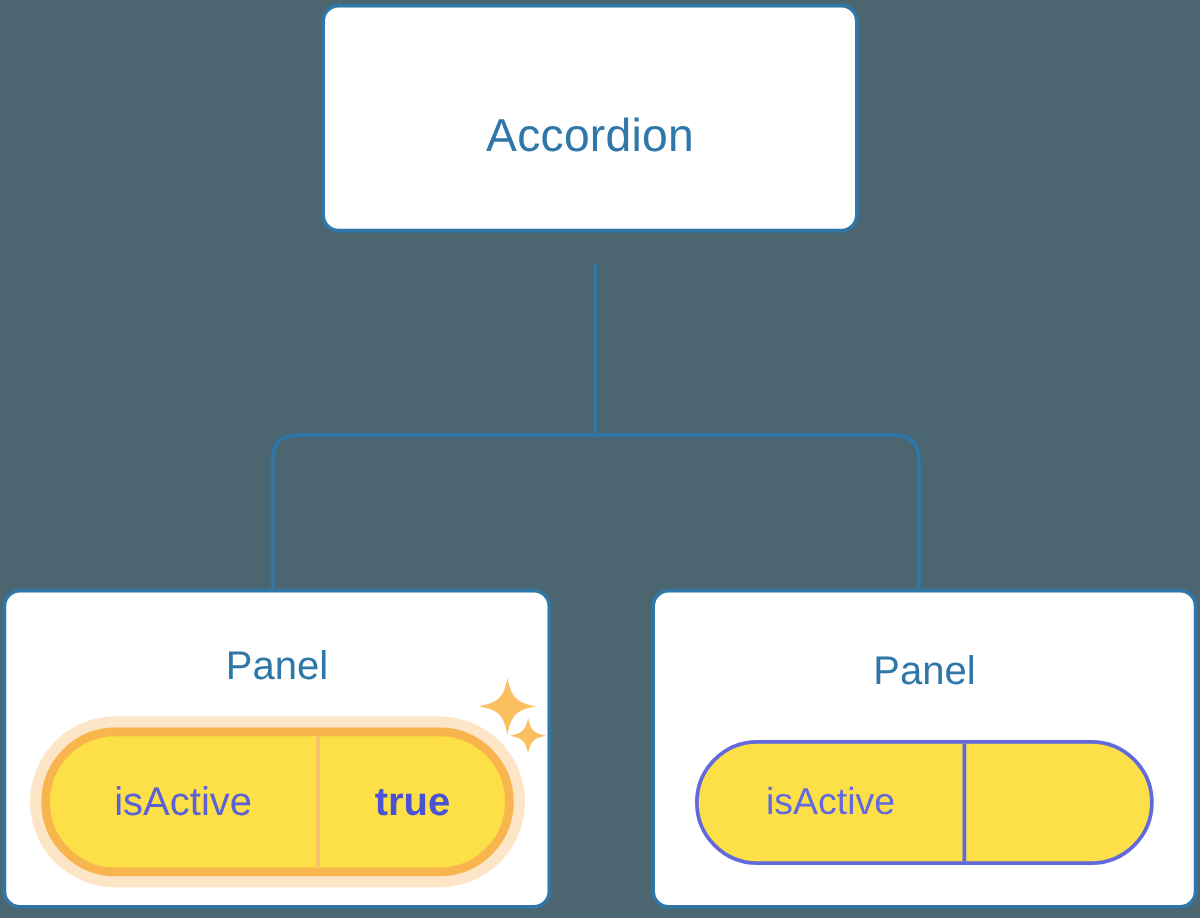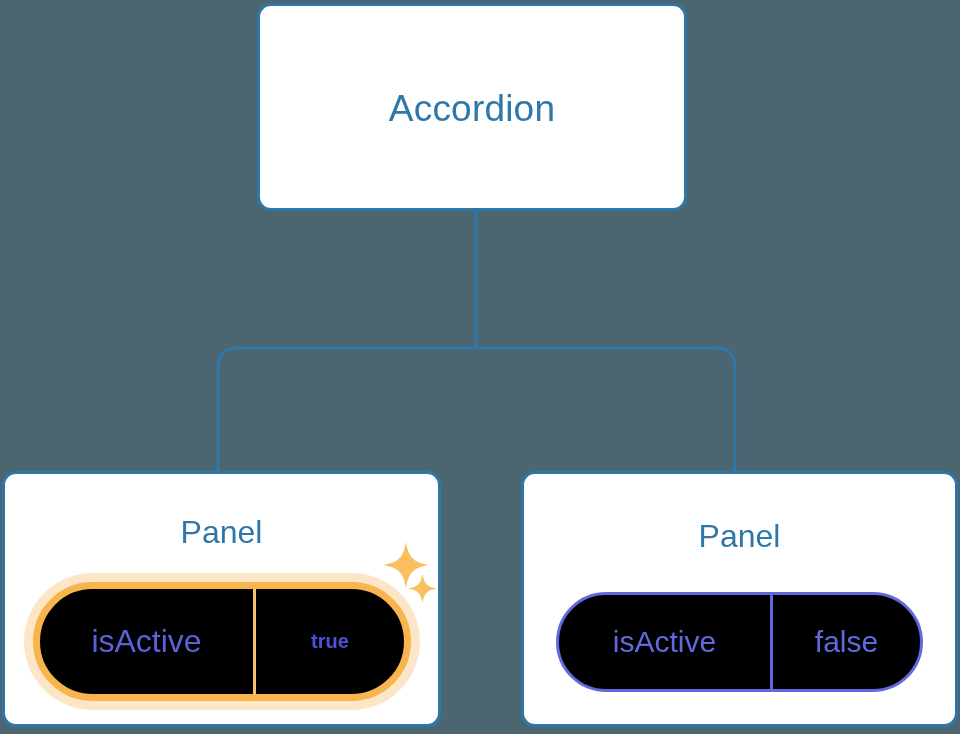--- a/index.html
+++ b/index.html
@@ -37,21 +37,21 @@
     border: 3px solid #2f77a8;
     border-radius: 14px;
     box-sizing: border-box;
   }
 
   
   #root-card {
     left: 257px;
     top: 3px;
     width: 430px;
-    height: 208px;
+    height: 183px;
   }
   .root-title {
     position: absolute;
     left: 0;
     right: 0;
     top: 84px;
     text-align: center;
     font-size: 37px;
     color: #2f77a8;
     letter-spacing: .2px;
@@ -84,21 +84,21 @@
   #panel-right .panel-title {
     top: 46px;
   }
 
   
   .pill {
     position: absolute;
     display: flex;
     align-items: stretch;
     box-sizing: border-box;
-    background: #000000;
+    background: #fde047;
   }
   .pill .pill-key,
   .pill .pill-val {
     display: flex;
     align-items: center;
     justify-content: center;
     box-sizing: border-box;
     white-space: nowrap;
   }
 
@@ -114,21 +114,21 @@
     box-shadow: 0 0 0 9px rgba(249, 190, 110, 0.38);
   }
   #pill-left .pill-key {
     width: 216px;
     font-size: 32px;
     color: #5b61d6;
     border-right: 3px solid #f9c072;
   }
   #pill-left .pill-val {
     flex: 1;
-    font-size: 20px;
+    font-size: 32px;
     font-weight: bold;
     color: #4c52d6;
   }
 
   
   #pill-right {
     left: 556px;
     top: 592px;
     width: 367px;
     height: 100px;
@@ -195,16 +195,15 @@
   <svg class="sparkle" id="sparkle-small" viewBox="0 0 100 100" xmlns="http://www.w3.org/2000/svg">
     <path d="M50 0 C 56 34 66 44 100 50 C 66 56 56 66 50 100 C 44 66 34 56 0 50 C 34 44 44 34 50 0 Z" fill="#fbbf5f"></path>
   </svg>
 
   <div class="card panel-card" id="panel-right">
     <div class="panel-title">Panel</div>
   </div>
 
   <div class="pill" id="pill-right">
     <div class="pill-key">isActive</div>
-    <div class="pill-val">false</div>
   </div>
 
 </div>
 
 </body></html>

